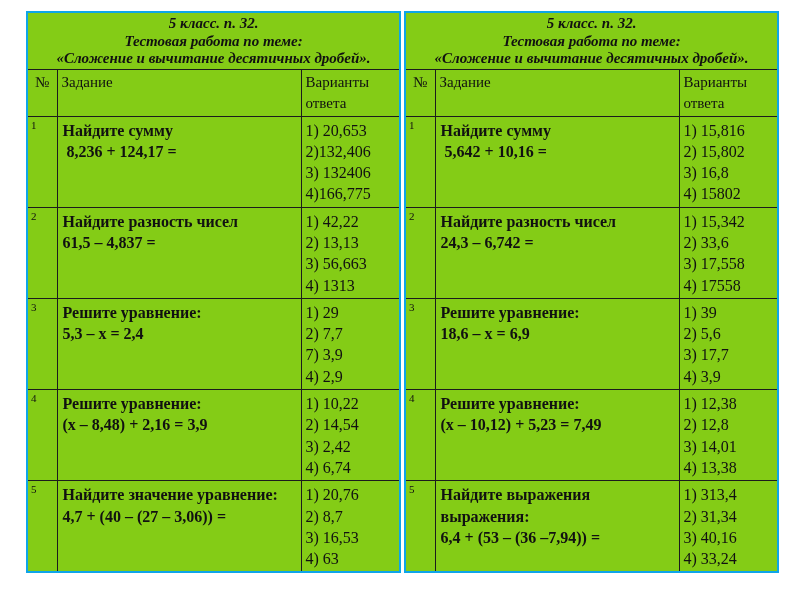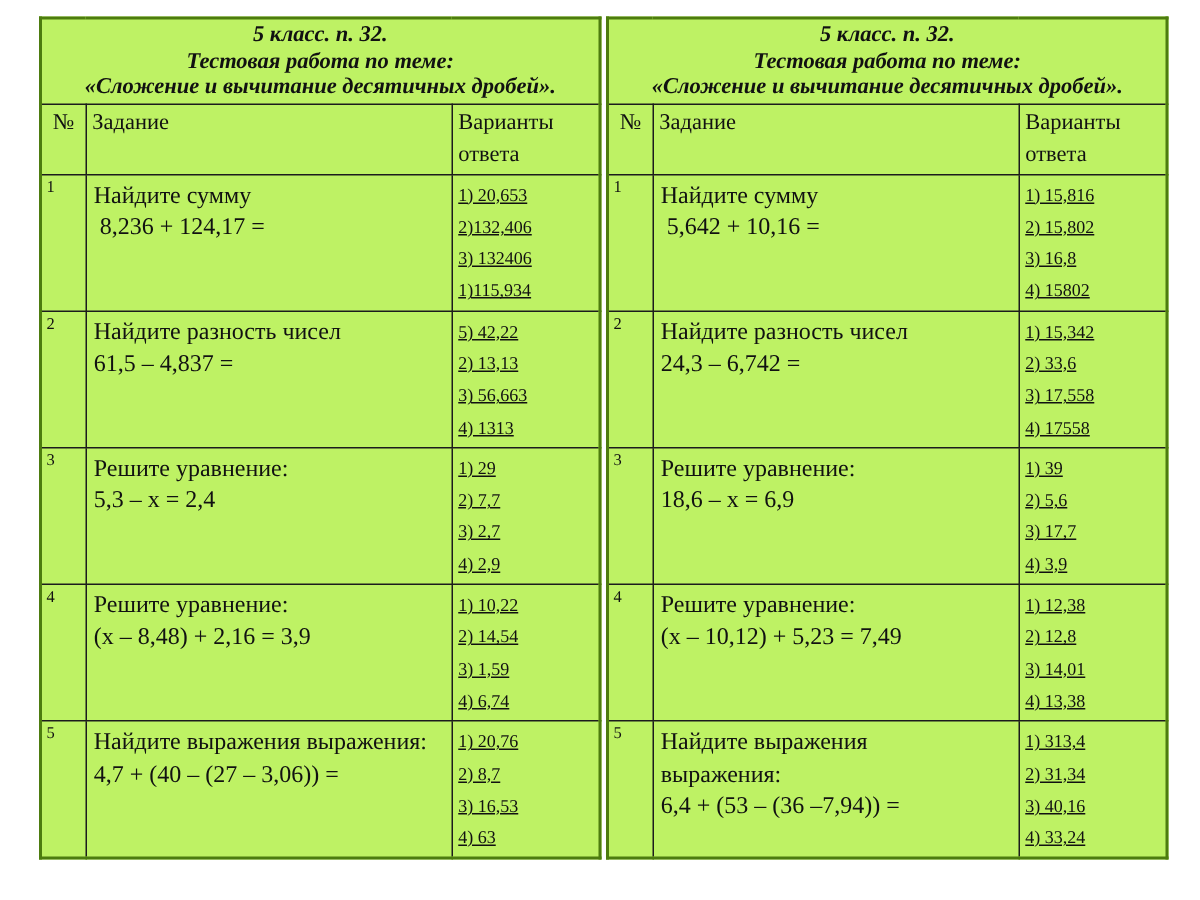--- a/index.html
+++ b/index.html
@@ -20,22 +20,22 @@
     position: absolute;
     left: 26px; top: 11px;
     display: flex;
     gap: 3px;
     align-items: flex-start;
   }
   table.test-table {
     border-collapse: collapse;
     width: 373px;
     table-layout: fixed;
-    border: 2px solid #4d7c0f;
-    background: #bef264;
+    border: 2px solid #0ea5e9;
+    background: #84cc16;
   }
   table.test-table td {
     border: 1.5px solid #1c1c1c;
     vertical-align: top;
     overflow: hidden;
   }
   col.col-num  { width: 30px; }
   col.col-task { width: 244px; }
   col.col-opts { width: 99px; }
 
@@ -61,27 +61,27 @@
   tr.data-row { height: 86px; }
   td.num-cell {
     font-size: 11px;
     line-height: 13px;
     padding: 2px 0 0 3px;
   }
   td.task-cell {
     font-size: 16px;
     line-height: 21.3px;
     padding: 3px 2px 2px 5px;
+    font-weight: bold;
   }
   .task-line { white-space: pre-wrap; }
   td.opts-cell {
-    font-size: 12px;
+    font-size: 16px;
     line-height: 21.3px;
     padding: 3px 2px 2px 4px;
-    text-decoration: underline;
   }
   .option-line { white-space: pre-wrap; }
 </style>
 </head>
 <body>
 
 <div class="page">
   <div class="tables-wrap">
   <table class="test-table">
     <colgroup>
@@ -105,66 +105,66 @@
     <tr class="data-row">
             <td class="num-cell">1</td>
             <td class="task-cell">
               <div class="task-line">Найдите сумму</div>
               <div class="task-line"> 8,236 + 124,17 =</div>
             </td>
             <td class="opts-cell">
               <div class="option-line">1) 20,653</div>
               <div class="option-line">2)132,406</div>
               <div class="option-line">3) 132406</div>
-              <div class="option-line">1)115,934</div>
+              <div class="option-line">4)166,775</div>
             </td>
           </tr>
           <tr class="data-row">
             <td class="num-cell">2</td>
             <td class="task-cell">
               <div class="task-line">Найдите разность чисел</div>
               <div class="task-line">61,5 – 4,837 =</div>
             </td>
             <td class="opts-cell">
-              <div class="option-line">5) 42,22</div>
+              <div class="option-line">1) 42,22</div>
               <div class="option-line">2) 13,13</div>
               <div class="option-line">3) 56,663</div>
               <div class="option-line">4) 1313</div>
             </td>
           </tr>
           <tr class="data-row">
             <td class="num-cell">3</td>
             <td class="task-cell">
               <div class="task-line">Решите уравнение:</div>
               <div class="task-line">5,3 – х = 2,4</div>
             </td>
             <td class="opts-cell">
               <div class="option-line">1) 29</div>
               <div class="option-line">2) 7,7</div>
-              <div class="option-line">3) 2,7</div>
+              <div class="option-line">7) 3,9</div>
               <div class="option-line">4) 2,9</div>
             </td>
           </tr>
           <tr class="data-row">
             <td class="num-cell">4</td>
             <td class="task-cell">
               <div class="task-line">Решите уравнение:</div>
               <div class="task-line">(х – 8,48) + 2,16 = 3,9</div>
             </td>
             <td class="opts-cell">
               <div class="option-line">1) 10,22</div>
               <div class="option-line">2) 14,54</div>
-              <div class="option-line">3) 1,59</div>
+              <div class="option-line">3) 2,42</div>
               <div class="option-line">4) 6,74</div>
             </td>
           </tr>
           <tr class="data-row">
             <td class="num-cell">5</td>
             <td class="task-cell">
-              <div class="task-line">Найдите выражения выражения:</div>
+              <div class="task-line">Найдите значение уравнение:</div>
               <div class="task-line">4,7 + (40 – (27 – 3,06)) =</div>
             </td>
             <td class="opts-cell">
               <div class="option-line">1) 20,76</div>
               <div class="option-line">2) 8,7</div>
               <div class="option-line">3) 16,53</div>
               <div class="option-line">4) 63</div>
             </td>
           </tr>
         </tbody>

